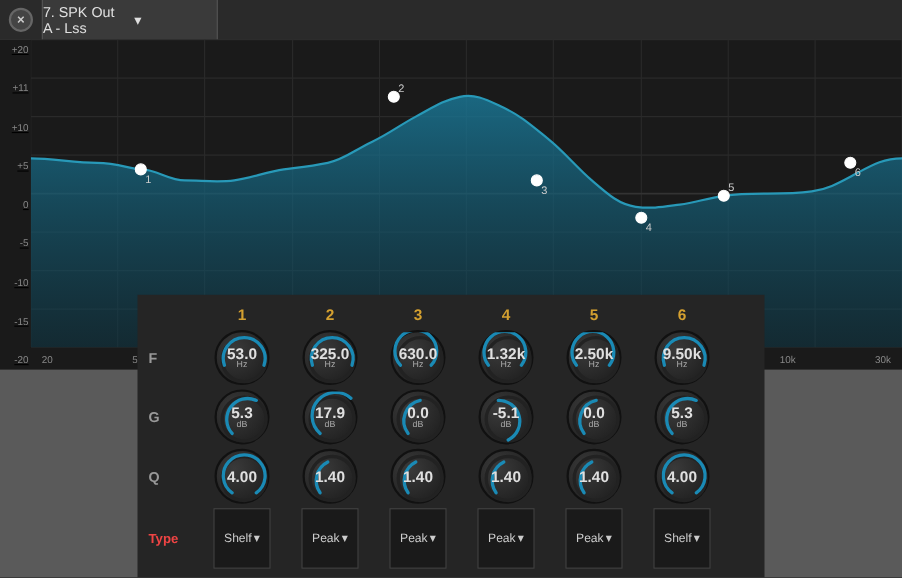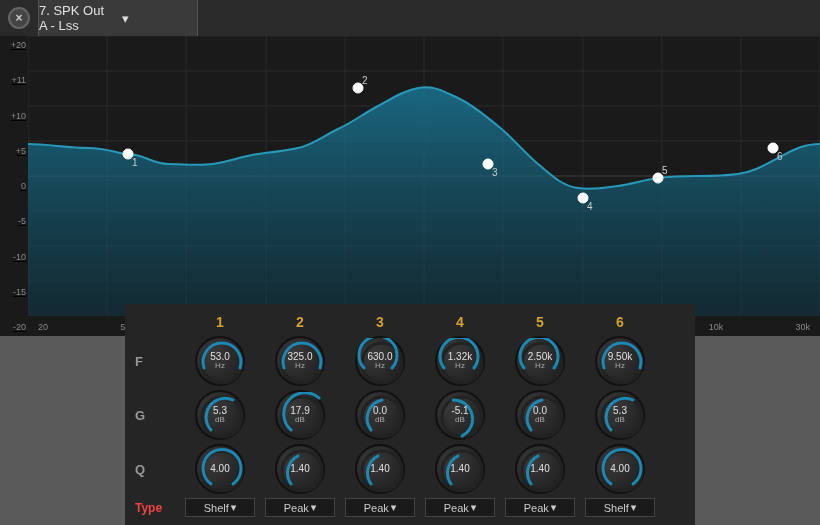--- a/index.html
+++ b/index.html
@@ -170,22 +170,22 @@
     }
 
     .knob-label {
       position: relative;
       z-index: 2;
       text-align: center;
     }
 
     .knob-value {
       color: #e0e0e0;
-      font-size: 10px;
-      font-weight: normal;
+      font-size: 14px;
+      font-weight: bold;
       line-height: 1;
     }
 
     .knob-unit {
       color: #aaa;
       font-size: 8px;
       line-height: 1;
     }
 
     .type-row {
@@ -195,26 +195,26 @@
     }
 
     .type-label {
       width: 45px;
       color: #ef4444;
       font-size: 12px;
       font-weight: bold;
     }
 
     .type-select {
-      width: 70px;
+      width: 52px;
       background: #1a1a1a;
       border: 1px solid #444;
       color: #ccc;
       font-size: 11px;
-      padding: 2px 3px;
+      padding: 20px 3px;
       text-align: right;
       appearance: none;
       cursor: pointer;
       display: flex;
       align-items: center;
       justify-content: center;
       gap: 2px;
     }
   </style>
 </head>

